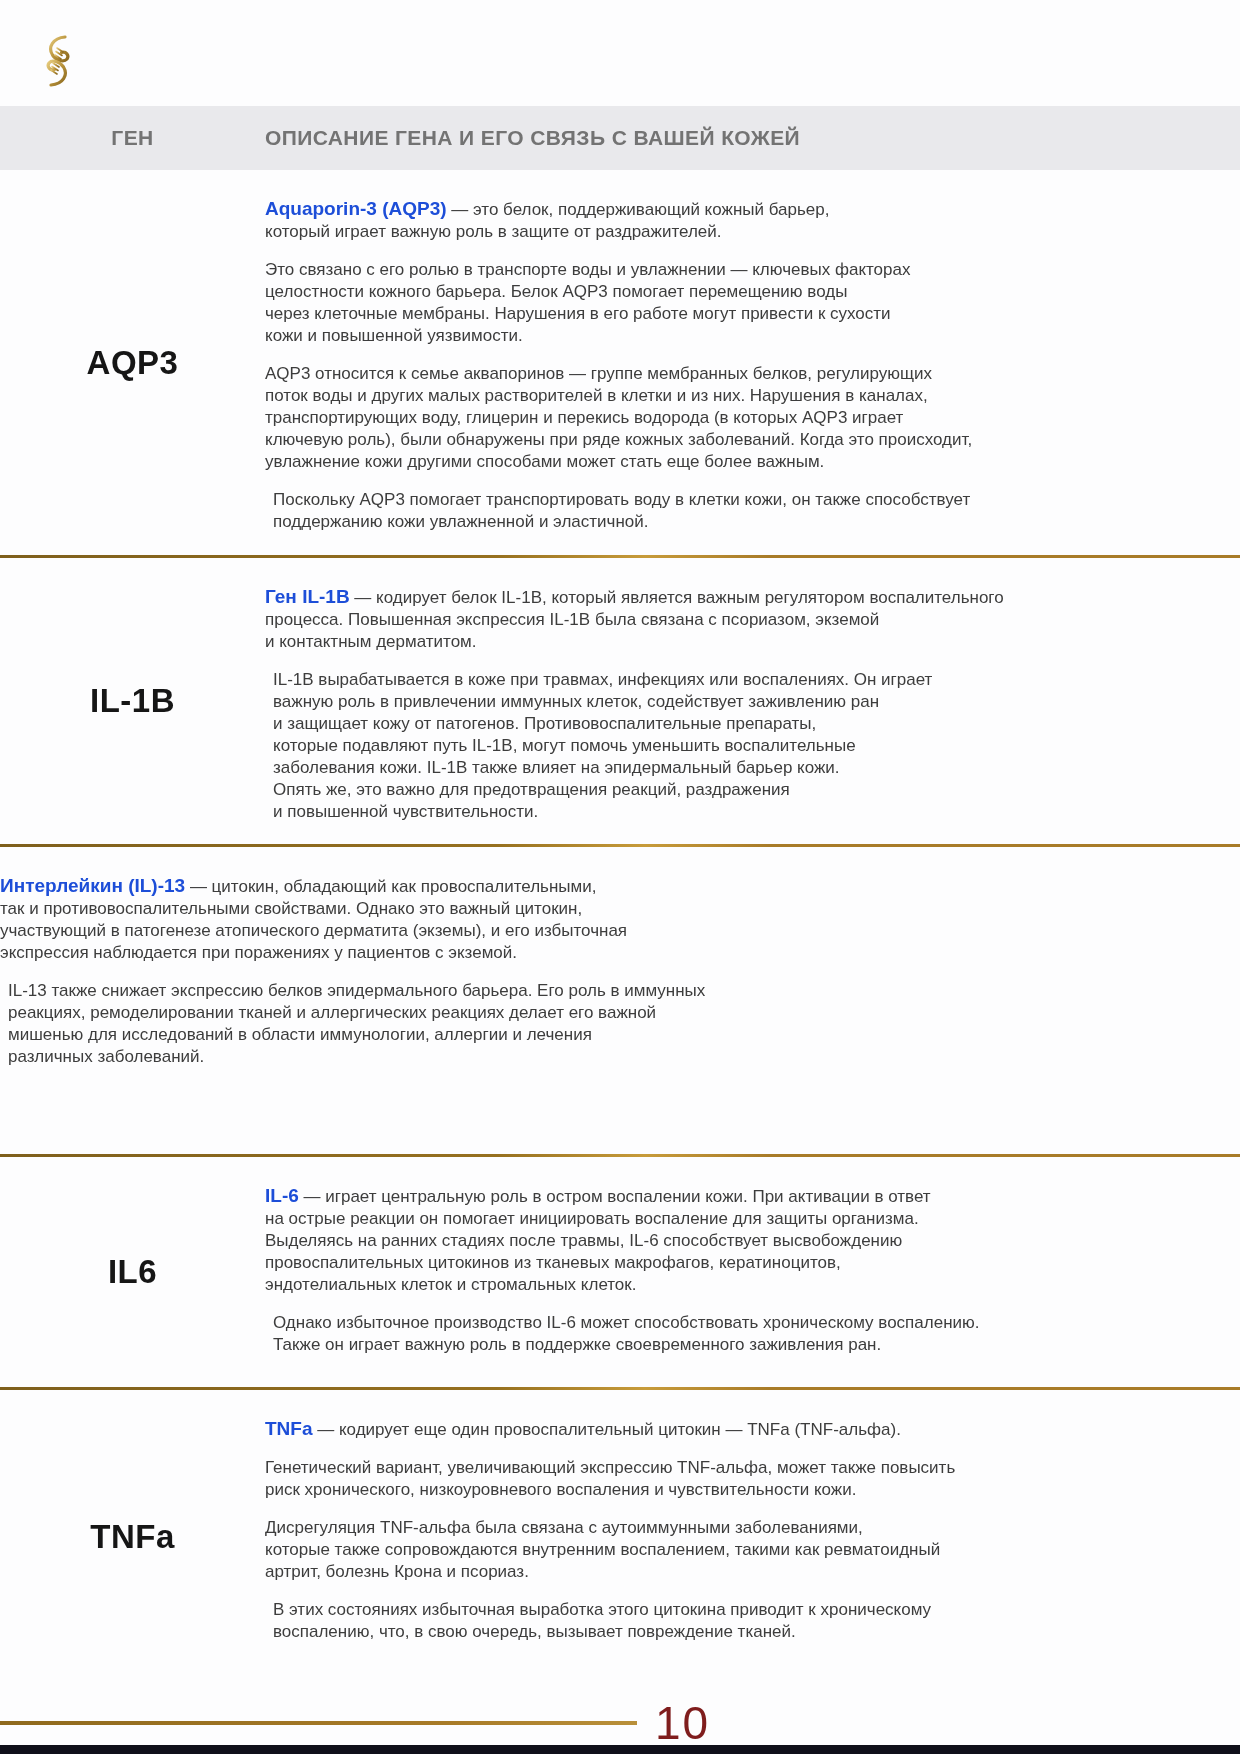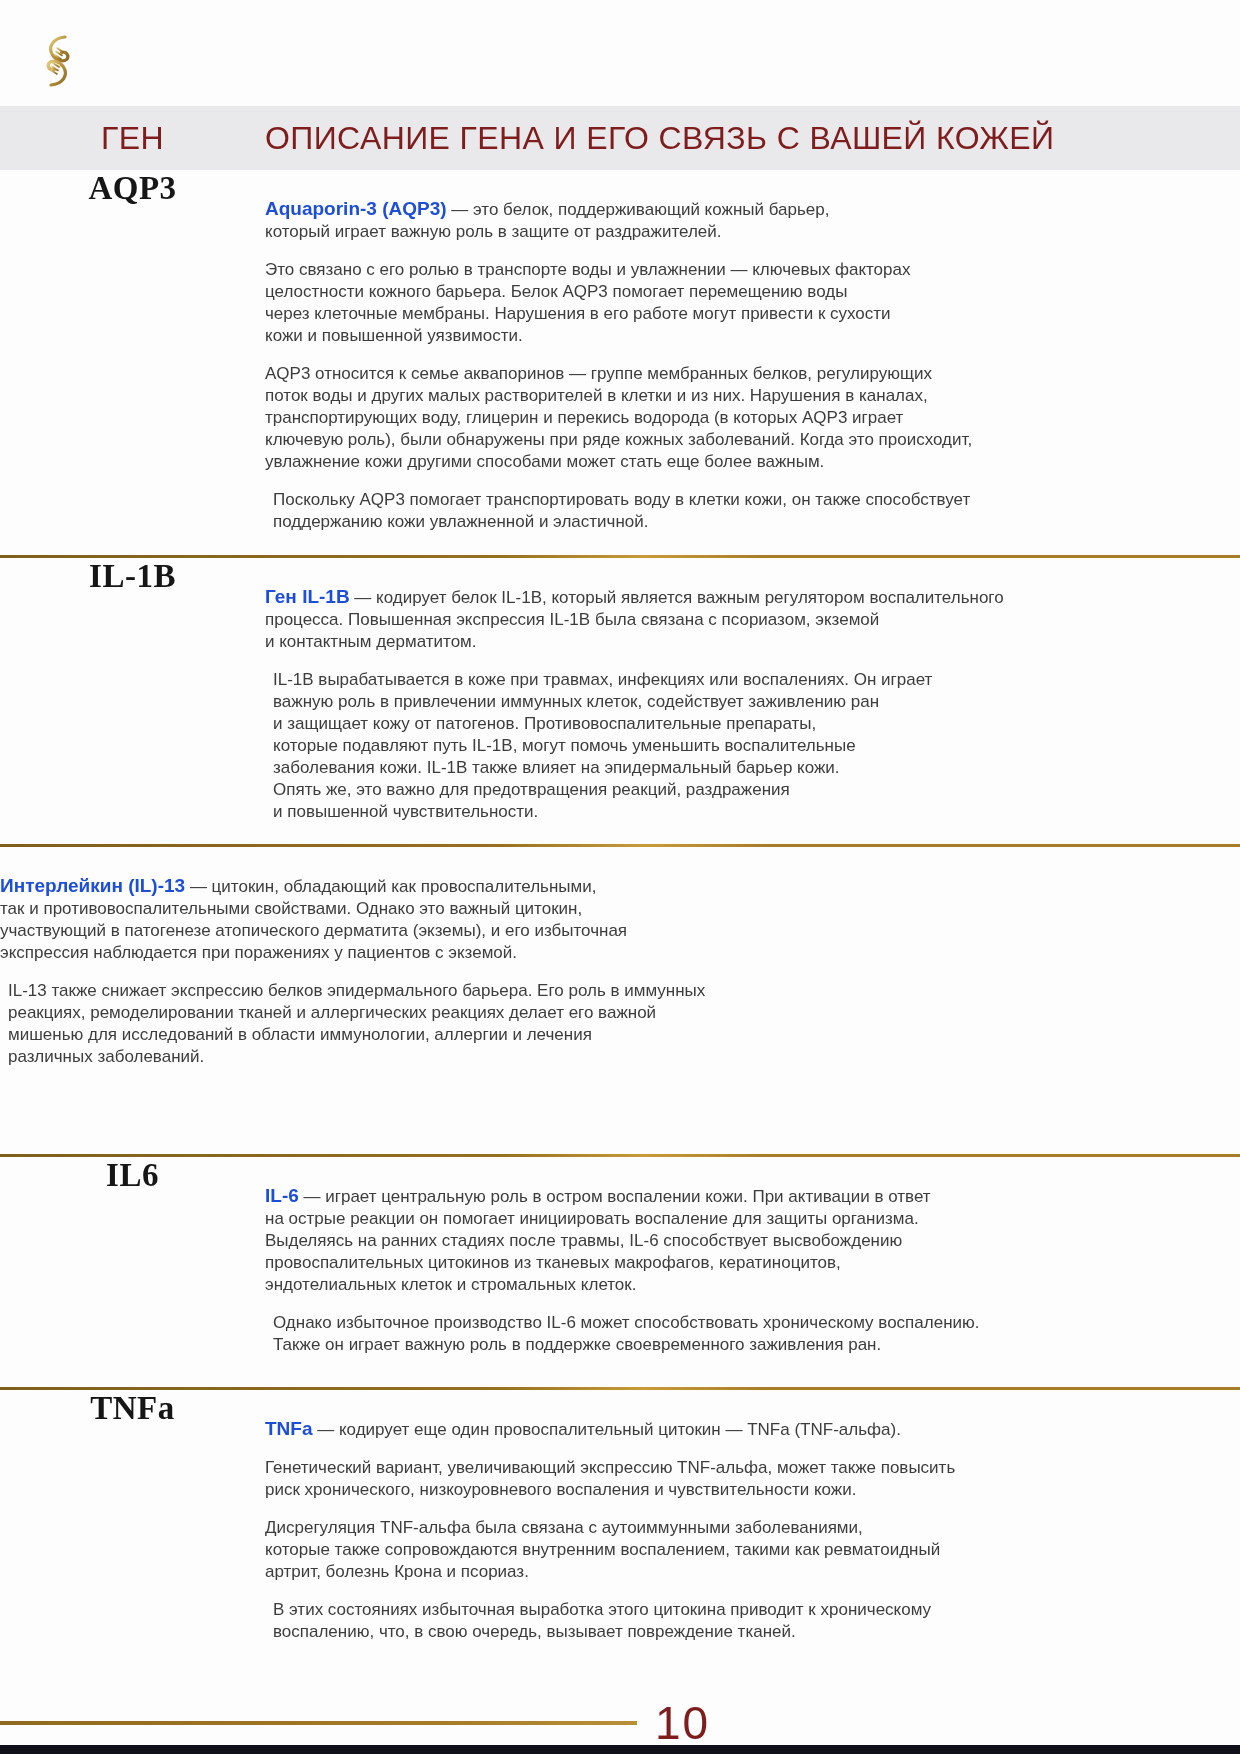--- a/index.html
+++ b/index.html
@@ -21,25 +21,25 @@
 
   .table-header {
     display: flex;
     align-items: center;
     height: 64px;
     background: #e9e9ec;
   }
   .col-gene { width: 265px; flex: none; display: flex; justify-content: center; }
   .col-desc { flex: 1; }
   .table-header .hdr {
-    font-size: 32px; font-weight: 400; color: #7f1d1d; letter-spacing: 0.4px;
+    font-size: 21px; font-weight: 700; color: #737373; letter-spacing: 0.4px;
   }
 
   .gene-row { display: flex; }
-  .gene-row .col-gene { align-items: flex-start; font-family: Liberation Serif, serif; }
+  .gene-row .col-gene { align-items: center; }
   .gene-row .col-desc { padding-top: 28px; padding-bottom: 18px; }
   .gene-name {
     font-size: 33px; font-weight: 700; color: #161616; letter-spacing: 0.5px;
   }
   .row-aqp3 { min-height: 385px; }
   .row-il1b { min-height: 286px; }
   .row-il13 { min-height: 307px; }
   .row-il6  { min-height: 230px; }
   .row-tnfa { min-height: 294px; }
 

